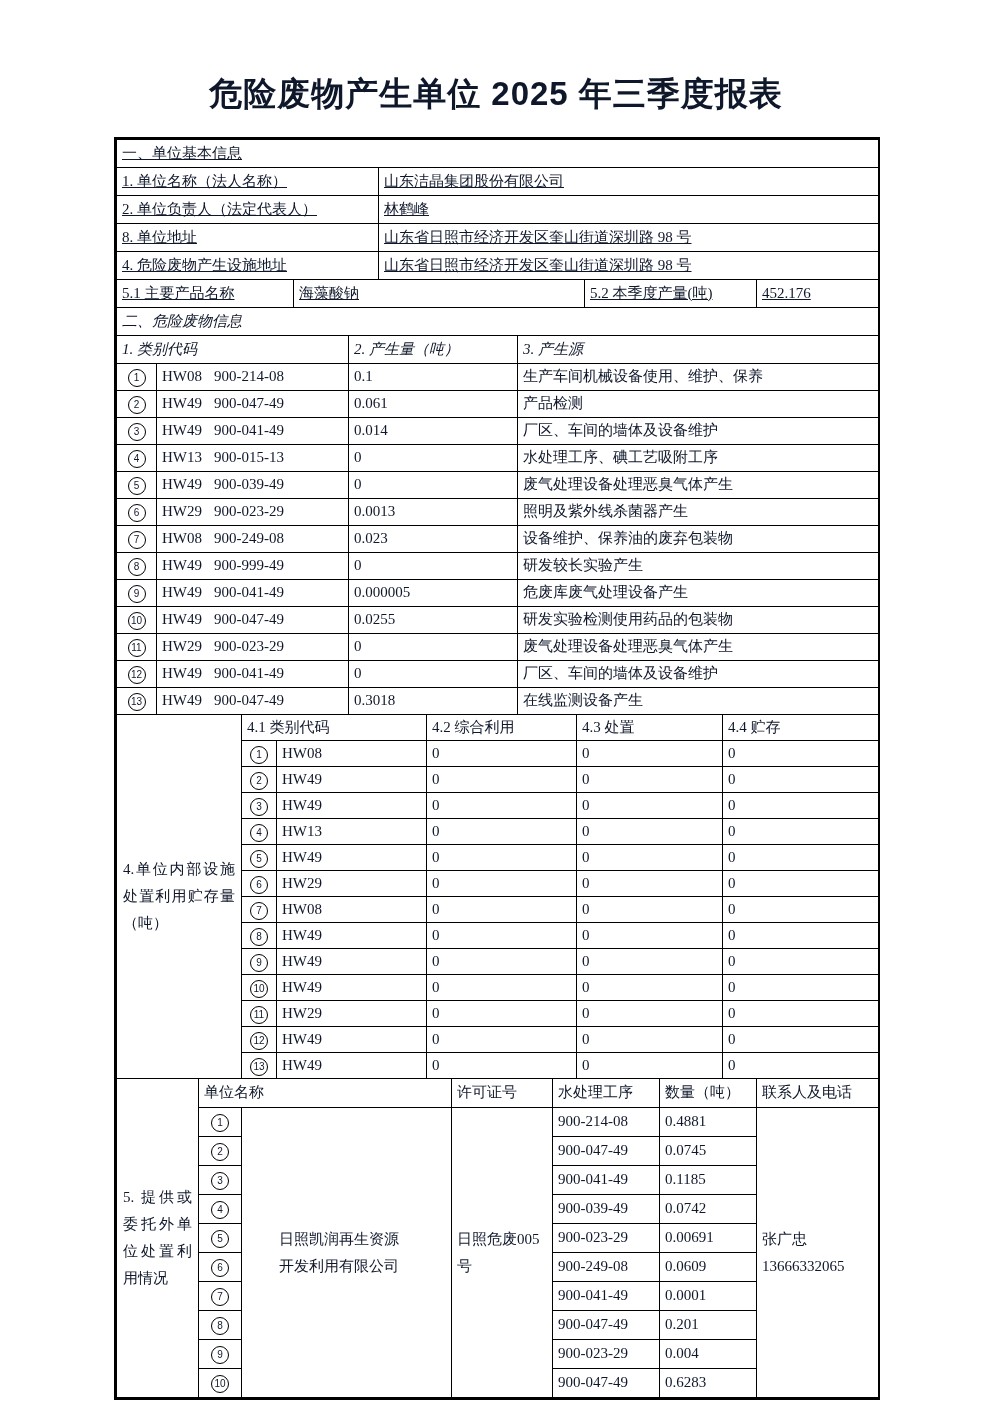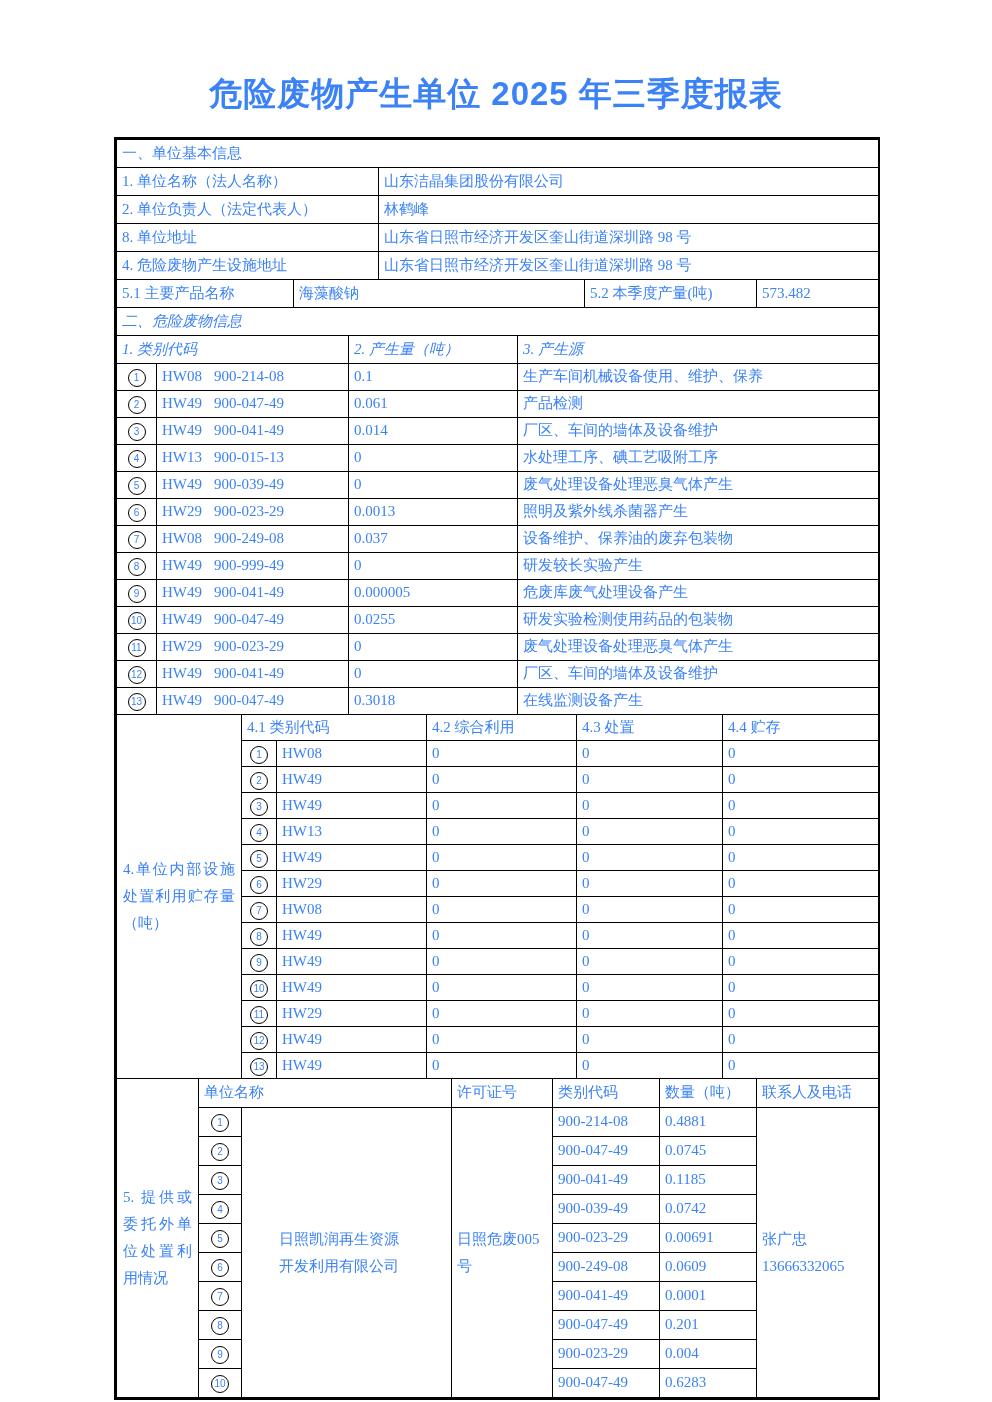--- a/index.html
+++ b/index.html
@@ -1,20 +1,20 @@
 <!DOCTYPE html>
 <html><head>
 <meta charset="utf-8">
 <style>
   html,body{margin:0;padding:0;background:#fff;}
   .page{
     position:relative;
     width:992px;height:1402px;
     background:#ffffff;
-    color:#3b82f6;
+    color:#0f172a;
     font-family:"Liberation Serif","DejaVu Serif",serif;
   }
   .title{
     position:absolute;top:72px;left:0;width:100%;
     text-align:center;
     font-family:"Liberation Sans","DejaVu Sans",sans-serif;
     font-weight:bold;font-size:33px;letter-spacing:1px;
     white-space:nowrap;
   }
   .form{
@@ -29,21 +29,21 @@
     border:1px solid #000;
     font-size:15px;
     padding:0 5px;
     height:26px;
     line-height:1.3;
     overflow:hidden;
     vertical-align:middle;
     text-align:left;
     white-space:nowrap;
   }
-  .tA td{height:27px;}
+  .tA td{height:27px;text-decoration:underline;}
   .tB td.data{height:26px;}
   .tC td{height:25px;}
   .tD td{height:28px;}
   td.head{height:27px;font-style:italic;}
   td.cnum{text-align:center;padding:0;}
   .circ{
     display:inline-flex;align-items:center;justify-content:center;
     width:18px;height:18px;
     border:1px solid #000;border-radius:50%;
     font-family:"Liberation Sans","DejaVu Sans",sans-serif;
@@ -107,21 +107,21 @@
           <col style="width:177px">
           <col style="width:291px">
           <col style="width:172px">
           <col style="width:122px">
         </colgroup>
       <tbody>
           <tr>
         <td>5.1 主要产品名称</td>
         <td>海藻酸钠</td>
         <td>5.2 本季度产量(吨)</td>
-        <td>573.482</td>
+        <td>452.176</td>
       </tr>
     </tbody>
       </table>
 
     <table class="tB">
       <colgroup>
           <col style="width:40px">
           <col style="width:192px">
           <col style="width:169px">
           <col style="width:361px">
@@ -167,21 +167,21 @@
       </tr>
       <tr>
         <td class="data cnum"><span class="circ">6</span></td>
         <td class="data"><span class="hw">HW29</span><span>900-023-29</span></td>
         <td class="data">0.0013</td>
         <td class="data">照明及紫外线杀菌器产生</td>
       </tr>
       <tr>
         <td class="data cnum"><span class="circ">7</span></td>
         <td class="data"><span class="hw">HW08</span><span>900-249-08</span></td>
-        <td class="data">0.037</td>
+        <td class="data">0.023</td>
         <td class="data">设备维护、保养油的废弃包装物</td>
       </tr>
       <tr>
         <td class="data cnum"><span class="circ">8</span></td>
         <td class="data"><span class="hw">HW49</span><span>900-999-49</span></td>
         <td class="data">0</td>
         <td class="data">研发较长实验产生</td>
       </tr>
       <tr>
         <td class="data cnum"><span class="circ">9</span></td>
@@ -335,21 +335,21 @@
           <col style="width:101px">
           <col style="width:107px">
           <col style="width:97px">
           <col style="width:122px">
         </colgroup>
       <tbody>
           <tr>
         <td rowspan="11" class="biglabel">5. 提供或委托外单位处置利用情况</td>
         <td colspan="2">单位名称</td>
         <td>许可证号</td>
-        <td>类别代码</td>
+        <td>水处理工序</td>
         <td>数量（吨）</td>
         <td>联系人及电话</td>
       </tr>
       <tr>
         <td class="cnum"><span class="circ">1</span></td>
         <td rowspan="10" class="mergetxt"><span class="companyspan">日照凯润再生资源开发利用有限公司</span></td>
         <td rowspan="10" class="mergetxt">日照危废005 号</td>
         <td>900-214-08</td>
         <td>0.4881</td>
         <td rowspan="10" class="mergetxt">

